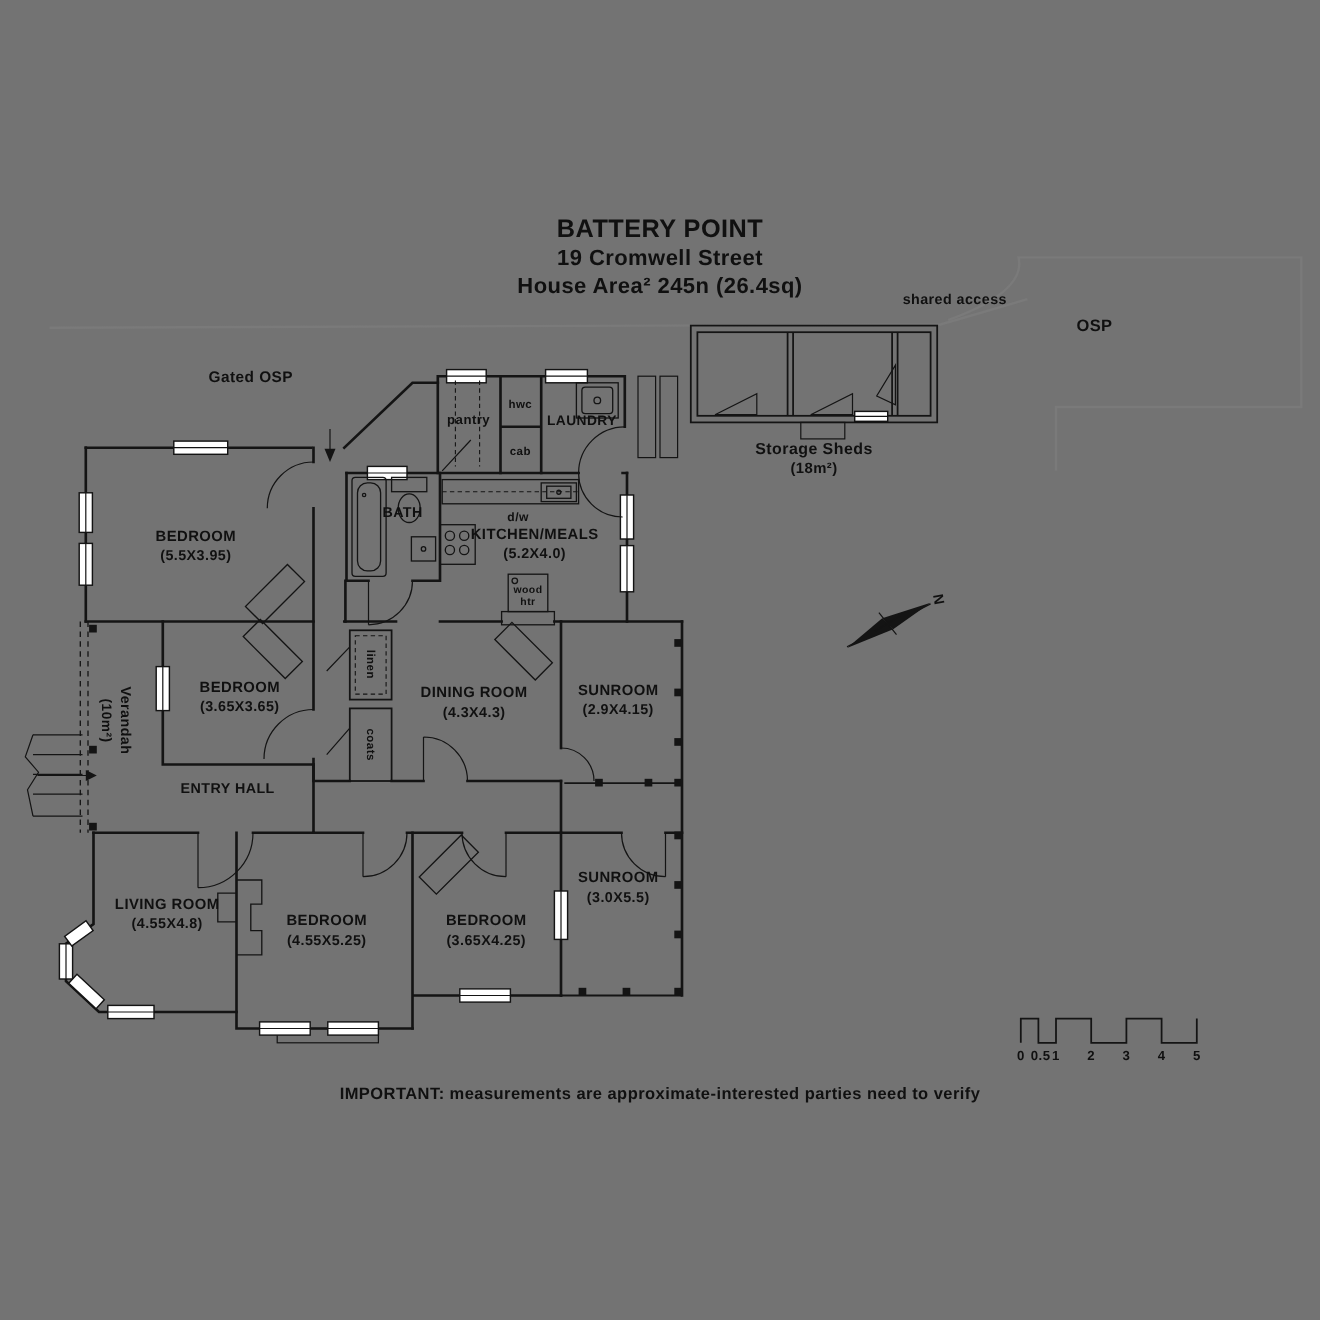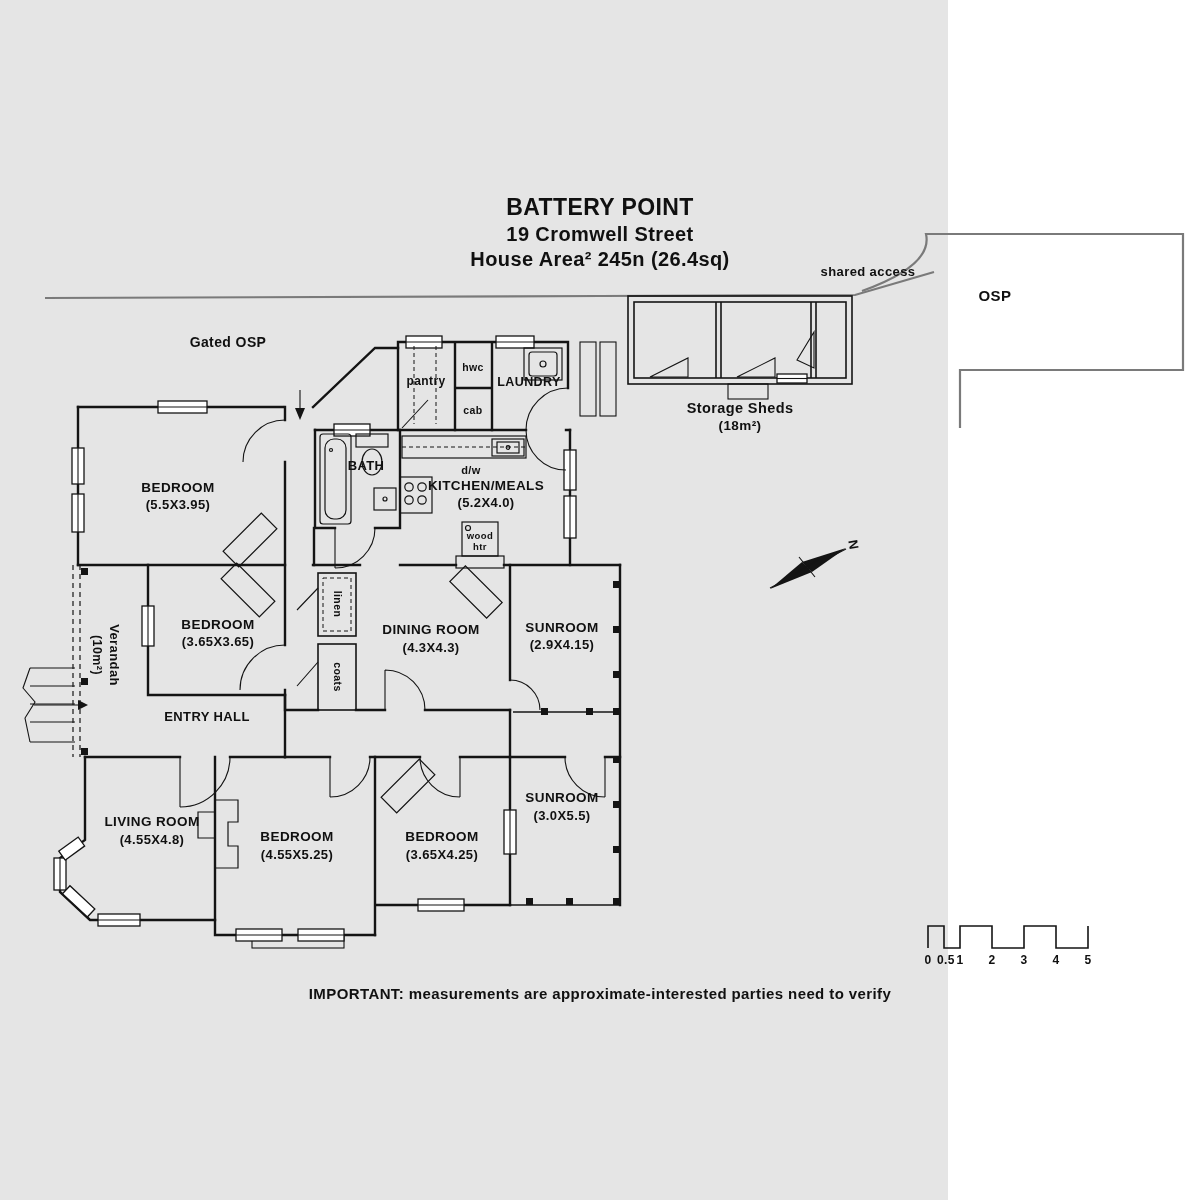--- a/index.html
+++ b/index.html
@@ -1,16 +1,16 @@
 <!DOCTYPE html>
 <html><head>
 <meta charset="utf-8">
 <style>
   html,body{margin:0;padding:0;background:#ffffff;}
-  #stage{width:948px;height:1200px;background:#e5e5e5;position:relative;text-align:right;}
+  #stage{width:1200px;height:1200px;background:#737373;position:relative;text-align:right;}
   svg{display:block}
   .t{font-family:"Liberation Sans",sans-serif;font-weight:700;fill:#101010;letter-spacing:.4px}
   .w{stroke:#141414;stroke-width:2.4;fill:none;stroke-linecap:square}
   .w2{stroke:#141414;stroke-width:1.6;fill:none}
   .site{stroke:#7a7a7a;stroke-width:2.2;fill:none}
   .win{fill:#fff;stroke:#141414;stroke-width:1.3}
   .winl{stroke:#141414;stroke-width:1.1;fill:none}
   .dash{stroke:#141414;stroke-width:1.2;fill:none;stroke-dasharray:5 4}
   .fdash{stroke:#141414;stroke-width:1;fill:none;stroke-dasharray:4 3}
   .blk{fill:#141414;stroke:none}

